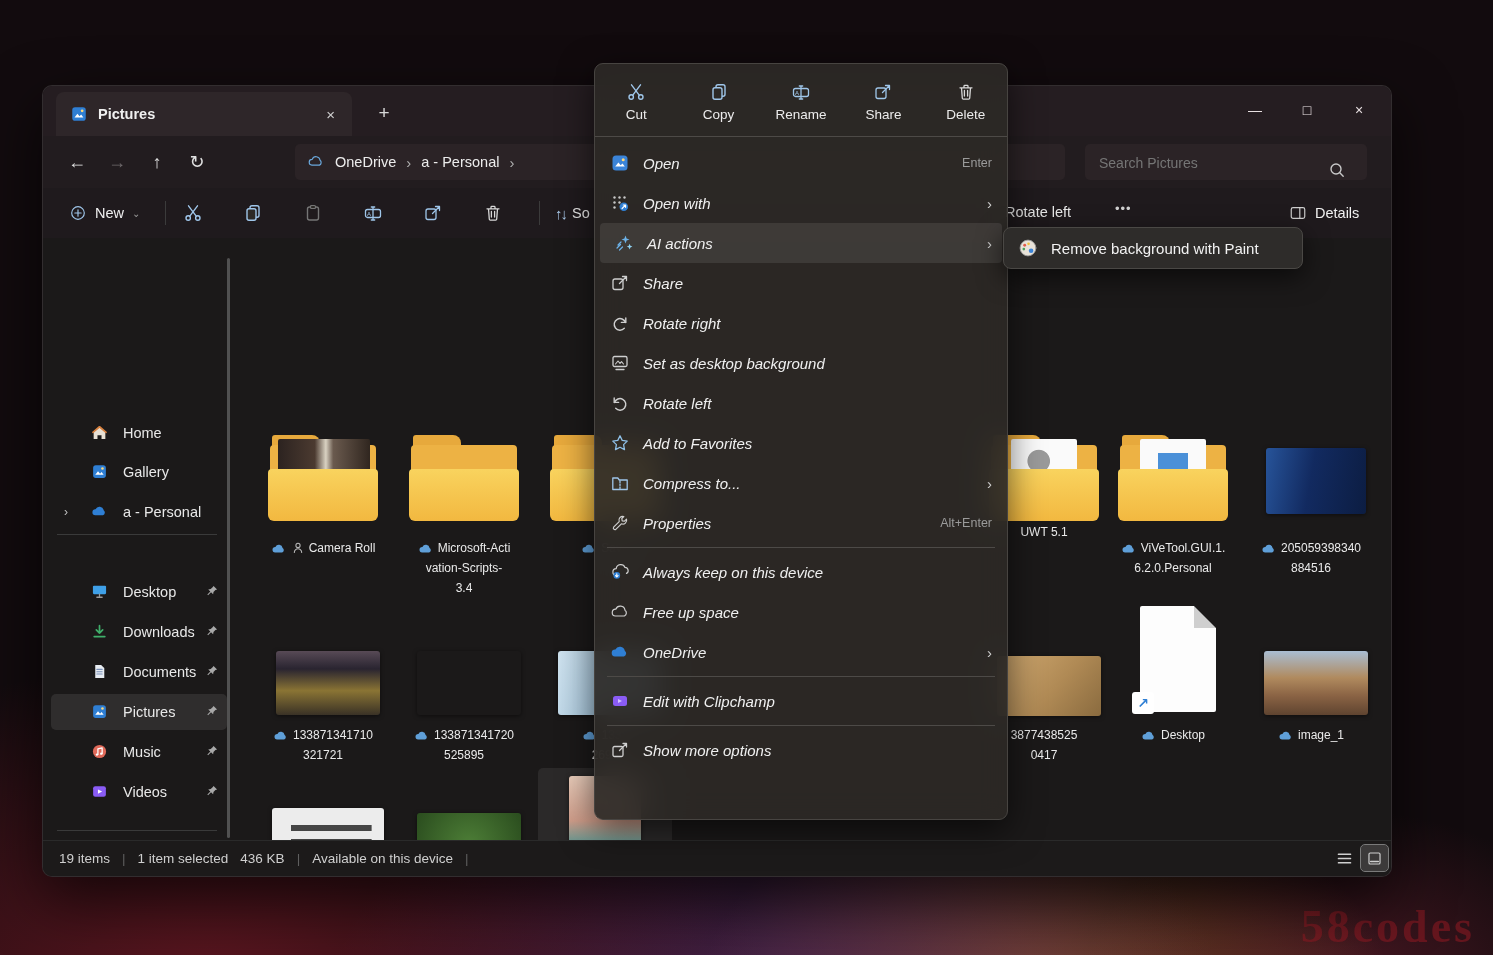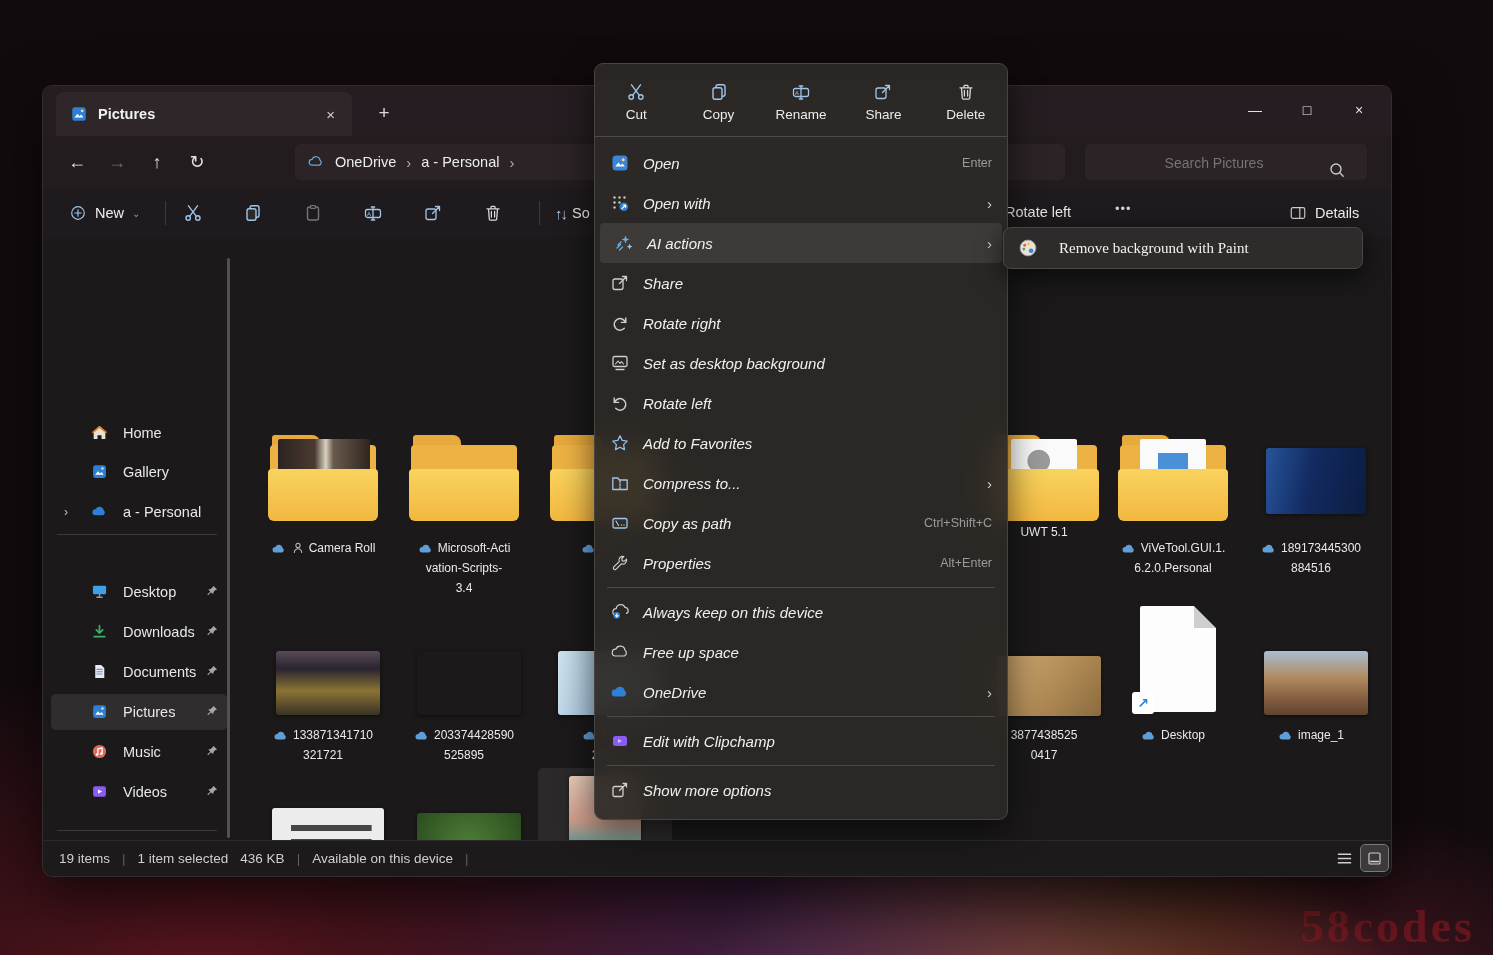--- a/index.html
+++ b/index.html
@@ -30,21 +30,21 @@
 
   .addressrow{position:absolute;left:0;top:50px;right:0;height:52px;background:#221c1f;display:flex;align-items:center;}
   .navbtn{width:40px;text-align:center;font-size:18px;color:#e0e0e0;}
   .navbtn.dim{color:#6f6a6c;}
   .crumbbar{position:absolute;left:252px;top:8px;width:770px;height:36px;background:#2b2326;
     border-radius:5px;display:flex;align-items:center;gap:10px;padding:0 12px;box-sizing:border-box;}
   .crumb{color:#ececec;font-size:14.5px;}
   .crumb-chev{color:#b0b0b0;font-size:15px;}
   .searchbar{position:absolute;left:1042px;top:8px;width:282px;height:36px;background:#2b2326;border-radius:5px;}
   .searchbar input{position:absolute;left:12px;top:0;width:230px;height:36px;background:transparent;border:none;outline:none;
-    color:#a3a3a3;font-size:14px;font-family:inherit;text-align:center;}
+    color:#a3a3a3;font-size:14px;font-family:inherit;}
   .searchbar .ic{position:absolute;right:10px;top:8px;}
 
   .toolbar{position:absolute;left:0;top:102px;right:0;height:50px;background:#1f1a1d;border-bottom:1px solid #000;}
   .tb-new{position:absolute;left:18px;top:9px;height:32px;display:flex;align-items:center;gap:8px;color:#f0f0f0;
     font-size:14.5px;padding:0 8px;border-radius:4px;}
   .tb-chev{color:#9a9a9a;font-size:10px;}
   .tb-div{position:absolute;top:13px;width:1px;height:24px;background:#3b3b3b;}
   .tb-ic{position:absolute;top:9px;width:40px;height:32px;display:flex;align-items:center;justify-content:center;border-radius:4px;}
   .tb-sort{position:absolute;left:512px;top:9px;height:32px;display:flex;align-items:center;gap:6px;color:#e8e8e8;font-size:14.5px;}
   .sort-glyph{color:#a8c8e8;font-size:15px;letter-spacing:-2px;}
@@ -105,23 +105,23 @@
   .cmd-btn{flex:1;display:flex;flex-direction:column;align-items:center;gap:5px;padding-top:4px;}
   .cmd-lbl{color:#ececec;font-size:13.5px;}
   .mi{display:flex;align-items:center;height:40px;margin:0 5px;padding:0 10px;border-radius:4px;gap:13px;}
   .mi.hl{background:rgba(255,255,255,.09);padding-left:14px;}
   .mi-lbl{flex:1;color:#f0f0f0;font-size:15px;white-space:nowrap;font-style:italic;}
   .mi-accel{color:#9b9b9b;font-size:12.5px;}
   .mi-chev{color:#cfcfcf;font-size:15px;}
   .mi-sep{height:1px;background:#4d4a47;margin:4px 12px;}
   .menu-body{padding-top:6px;}
 
-  .flyout{position:absolute;left:1003px;top:227px;width:360px;height:42px;z-index:60;
+  .flyout{position:absolute;left:1003px;top:227px;width:300px;height:42px;z-index:60;
     background:#2e2c2a;border:1px solid #4a4845;border-radius:8px;box-shadow:0 8px 26px rgba(0,0,0,.6);
-    display:flex;align-items:center;gap:20px;padding:0 13px;box-sizing:border-box;font-family:Liberation Serif, serif;}
+    display:flex;align-items:center;gap:12px;padding:0 13px;box-sizing:border-box;}
   .flyout-lbl{color:#f2f2f2;font-size:15px;white-space:nowrap;}
 
   .ic{display:inline-flex;align-items:center;justify-content:center;}
 </style>
 </head>
 <body>
 
 <div class="desktop">
   <div class="watermark">58codes</div>
 
@@ -489,21 +489,21 @@
           </div>
           <div class="gitem">
             <div class="gthumb thumb-palm" style="left:1223px;top:210px;width:100px;height:66px"></div>
             <div class="glabel" style="left:1201px;top:300px">
               <div class="gl-row">
                 <span class="ic">
                   <svg width="16" height="12" viewBox="0 0 16 12" fill="none" stroke-linecap="round" stroke-linejoin="round">
                     <path d="M4.2 10.5 a2.8 2.8 0 0 1 .2 -5.6 A3.8 3.8 0 0 1 11.6 6 a2.5 2.5 0 0 1 -.5 4.5z" fill="#5f9fd8"></path>
                   </svg>
                 </span>
-                <span>189173445300</span>
+                <span>205059398340</span>
               </div>
               <div class="gl-row">
                 <span>884516</span>
               </div>
             </div>
           </div>
           <div class="gitem">
             <div class="gthumb thumb-rocks" style="left:233px;top:413px;width:104px;height:64px"></div>
             <div class="glabel" style="left:213px;top:487px">
               <div class="gl-row">
@@ -521,21 +521,21 @@
           </div>
           <div class="gitem">
             <div class="gthumb thumb-beach" style="left:374px;top:413px;width:104px;height:64px"></div>
             <div class="glabel" style="left:354px;top:487px">
               <div class="gl-row">
                 <span class="ic">
                   <svg width="16" height="12" viewBox="0 0 16 12" fill="none" stroke-linecap="round" stroke-linejoin="round">
                     <path d="M4.2 10.5 a2.8 2.8 0 0 1 .2 -5.6 A3.8 3.8 0 0 1 11.6 6 a2.5 2.5 0 0 1 -.5 4.5z" fill="#5f9fd8"></path>
                   </svg>
                 </span>
-                <span>203374428590</span>
+                <span>133871341720</span>
               </div>
               <div class="gl-row">
                 <span>525895</span>
               </div>
             </div>
           </div>
           <div class="gitem">
             <div class="gthumb thumb-ice" style="left:515px;top:413px;width:104px;height:64px"></div>
             <div class="glabel" style="left:495px;top:487px">
               <div class="gl-row">
@@ -767,32 +767,20 @@
         </div>
         <div class="mi">
           <span class="ic">
             <svg width="20" height="20" viewBox="0 0 20 20" fill="none" stroke-linecap="round" stroke-linejoin="round">
               <path d="M2.8 5 h5 l1.5 2 h7.9 v9.5 h-14.4z" stroke="#9fc6ea" stroke-width="1.3"></path>
               <path d="M10 8 v1.4 M10 11 v1.4 M10 14 v1.4" stroke="#9fc6ea" stroke-width="1.3"></path>
             </svg>
           </span>
           <span class="mi-lbl">Compress to...</span>
           <span class="mi-chev">›</span>
-        </div>
-        <div class="mi">
-          <span class="ic">
-            <svg width="20" height="20" viewBox="0 0 20 20" fill="none" stroke-linecap="round" stroke-linejoin="round">
-              <rect x="3" y="5.5" width="14" height="9.5" rx="1.5" stroke="#9fc6ea" stroke-width="1.3"></rect>
-              <path d="M6 8 l2.5 4.5" stroke="#9fc6ea" stroke-width="1.2"></path>
-              <circle cx="11.5" cy="12" r=".7" fill="#9fc6ea"></circle>
-              <circle cx="14" cy="12" r=".7" fill="#9fc6ea"></circle>
-            </svg>
-          </span>
-          <span class="mi-lbl">Copy as path</span>
-          <span class="mi-accel">Ctrl+Shift+C</span>
         </div>
         <div class="mi">
           <span class="ic">
             <svg width="20" height="20" viewBox="0 0 20 20" fill="none" stroke-linecap="round" stroke-linejoin="round">
               <path d="M16.5 6.2 a3.8 3.8 0 0 1 -5.1 4.6 l-5.6 5.6 a1.6 1.6 0 0 1 -2.2 -2.2 l5.6 -5.6 a3.8 3.8 0 0 1 4.6 -5.1 l-2 2 .4 2.3 2.3 .4z" stroke="#cfcfcf" stroke-width="1.2"></path>
             </svg>
           </span>
           <span class="mi-lbl">Properties</span>
           <span class="mi-accel">Alt+Enter</span>
         </div>

